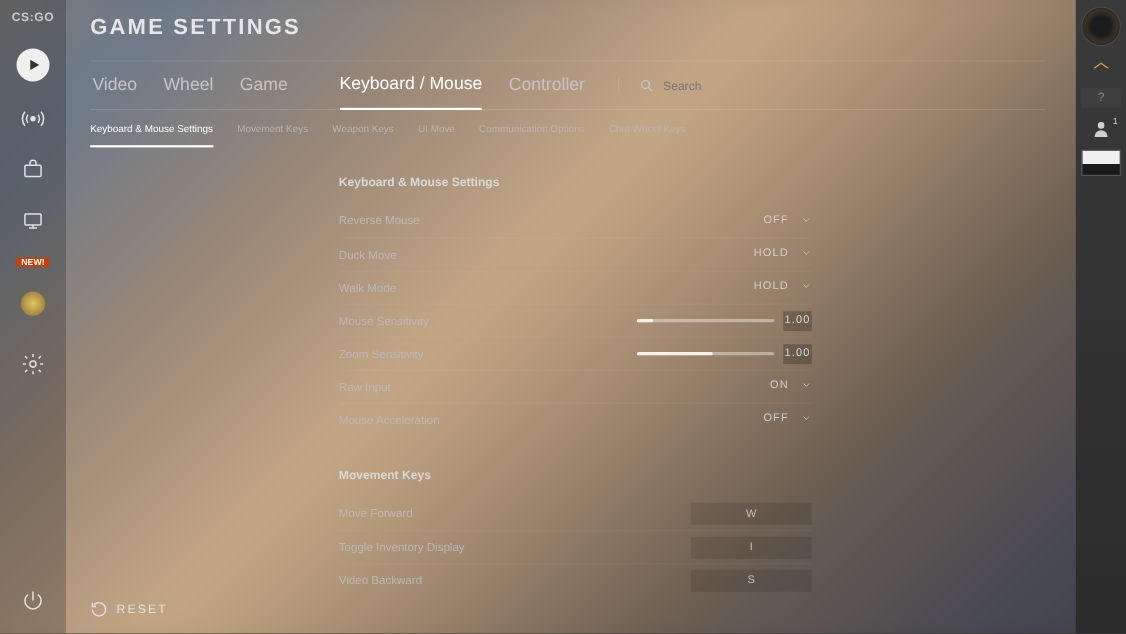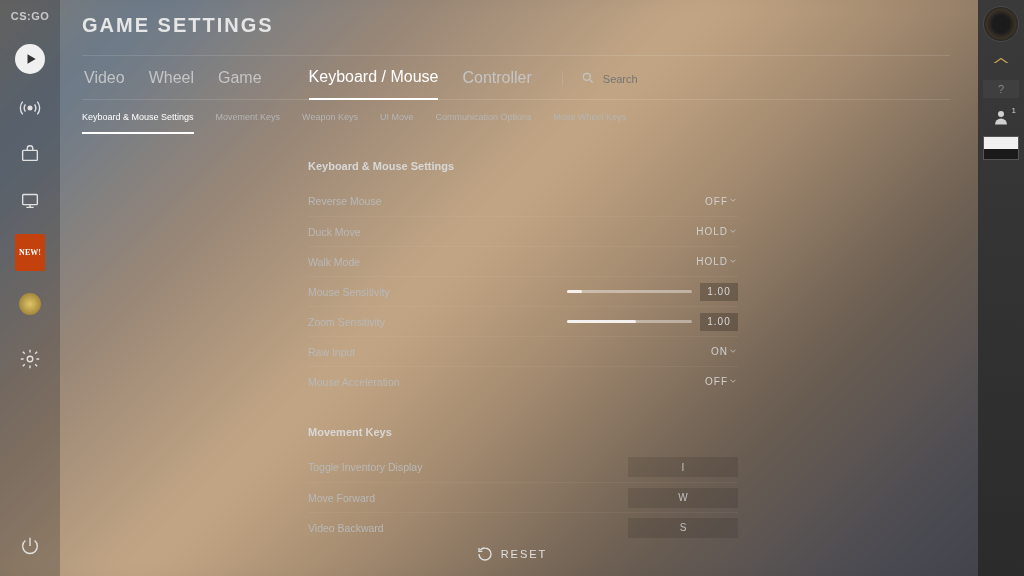--- a/index.html
+++ b/index.html
@@ -5,49 +5,49 @@
 * { margin: 0; padding: 0; box-sizing: border-box; font-family: Arial, sans-serif; }
 body { width: 1024px; height: 576px; overflow: hidden; position: relative; background: #333; }
 .bg { position: absolute; inset: 0; background: linear-gradient(135deg, #8b7d6b 0%, #6b7a8a 15%, #9a8776 30%, #c4a785 45%, #a88e72 55%, #6d5f52 70%, #4a4a52 85%, #3a3a42 100%); filter: blur(20px); transform: scale(1.15); }
 .app { position: relative; width: 100%; height: 100%; display: flex; }
 .leftbar { width: 60px; background: rgba(20,20,22,0.25); display: flex; flex-direction: column; align-items: center; padding-top: 10px; gap: 22px; position: relative; }
 .logo { color: #c9c9c9; font-size: 11px; font-weight: bold; letter-spacing: 0.5px; white-space: nowrap; }
 .nav-icon { width: 24px; height: 24px; color: #e1e1e1; cursor: pointer; display: flex; align-items: center; justify-content: center; }
 .nav-icon svg { width: 22px; height: 22px; stroke: currentColor; fill: none; stroke-width: 1.5; }
 .play-btn { width: 30px; height: 30px; border-radius: 50%; background: #f0f0f0; display: flex; align-items: center; justify-content: center; cursor: pointer; }
 .play-btn svg { width: 14px; height: 14px; fill: #333; margin-left: 2px; }
-.new-badge { background: #c2410c; color: #fff; font-size: 8px; font-weight: bold; padding: 14px 4px; border-radius: 2px; font-family: Liberation Serif, serif; }
+.new-badge { background: #c2410c; color: #fff; font-size: 8px; font-weight: bold; padding: 0 4px; border-radius: 2px; }
 .medal { width: 22px; height: 22px; border-radius: 50%; background: radial-gradient(circle, #e0c468 0%, #8a6e2a 100%); }
 .gear { margin-top: 10px; }
 .power { position: absolute; bottom: 18px; }
 .content { flex: 1; display: flex; flex-direction: column; padding: 14px 28px 0 22px; color: #e6e6e6; }
 .title { font-size: 20px; font-weight: 600; letter-spacing: 2px; color: #e6e6e6; margin-bottom: 18px; }
 .tabs-row { display: flex; align-items: center; gap: 24px; border-top: 1px solid rgba(255,255,255,0.12); border-bottom: 1px solid rgba(255,255,255,0.12); padding: 0 2px; }
 .tab { font-size: 16px; color: #c5c5c5; padding: 12px 0; cursor: pointer; }
 .tab.active { color: #fff; border-bottom: 2px solid #fff; margin-bottom: -1px; margin-left: 23px; }
 .search-wrap { display: flex; align-items: flex-end; gap: 8px; border-left: 1px solid rgba(255,255,255,0.12); padding-left: 18px; margin-left: 6px; }
 .search-wrap svg { width: 14px; height: 14px; stroke: #c5c5c5; fill: none; stroke-width: 2; }
 .search-input { background: none; border: none; color: #c5c5c5; font-size: 11px; outline: none; width: 70px; }
 .subtabs { display: flex; gap: 22px; padding: 12px 0 0 0; }
 .subtab { font-size: 9px; color: #b5b5b5; padding-bottom: 10px; cursor: pointer; }
 .subtab.active { color: #fff; border-bottom: 2px solid #fff; }
 .panel { flex: 1; overflow: hidden; padding: 16px 0 0 226px; }
 .section-header { font-size: 11px; font-weight: bold; color: #d8d8d8; margin-bottom: 14px; margin-top: 10px; }
 .row { display: flex; align-items: center; justify-content: space-between; height: 30px; border-top: 1px solid rgba(255,255,255,0.05); width: 430px; }
 .row:first-of-type { border-top: none; }
 .row-label { font-size: 10.5px; color: #b8b8b8; }
-.row-val { display: flex; align-items: center; gap: 0; font-size: 10px; color: #d0d0d0; letter-spacing: 1px; }
+.row-val { display: flex; align-items: flex-start; gap: 11px; font-size: 10px; color: #d0d0d0; letter-spacing: 1px; }
 .chev { display: inline-block; }
 .chev svg { width: 10px; height: 10px; stroke: #c5c5c5; fill: none; stroke-width: 2; }
 .slider-row { display: flex; align-items: center; gap: 8px; }
 .slider { width: 125px; height: 3px; background: rgba(255,255,255,0.4); position: relative; border-radius: 2px; }
 .slider-fill { position: absolute; left: 0; top: 0; bottom: 0; background: rgba(255,255,255,0.8); border-radius: 2px; }
-.slider-box { width: 38px; height: 18px; background: rgba(0,0,0,0.22); font-size: 10px; color: #d8d8d8; display: flex; align-items: center; justify-content: center; }
+.slider-box { width: 26px; height: 18px; background: rgba(0,0,0,0.22); font-size: 10px; color: #d8d8d8; display: flex; align-items: center; justify-content: center; }
 .keybind { width: 110px; height: 20px; background: rgba(0,0,0,0.1); display: flex; align-items: center; justify-content: center; font-size: 10px; color: #c0c0c0; }
-.footer { display: flex; justify-content: center; padding: 0 8px 14px 0; }
+.footer { display: flex; justify-content: flex-start; padding: 0 8px 14px 0; }
 .reset { display: flex; align-items: center; gap: 8px; font-size: 11px; letter-spacing: 2px; color: #e0e0e0; cursor: pointer; }
 .reset svg { width: 16px; height: 16px; stroke: #e0e0e0; fill: none; stroke-width: 2; }
 .rightbar { width: 46px; background: linear-gradient(#3a3a3a, #2b2b2b); display: flex; flex-direction: column; align-items: center; gap: 10px; padding-top: 6px; }
 .avatar { width: 36px; height: 36px; border-radius: 50%; background: radial-gradient(circle,#1b1b1b 35%,#3a3228 60%,#1b1b1b 80%); border: 1px solid #4a4a4a; }
 .rchev { color: #c8a050; }
 .rchev svg { width: 18px; height: 12px; fill: #c8a050; }
 .rbtn { width: 36px; height: 18px; background: #3f3f3f; color: #888; font-size: 11px; display: flex; align-items: center; justify-content: center; }
 .ruser { width: 18px; height: 18px; }
 .ruser svg { width: 18px; height: 18px; fill: #d0d0d0; }
 .rthumb { width: 36px; height: 24px; background: linear-gradient(#f0f0f0 55%,#1a1a1a 55%); border: 1px solid #555; }
@@ -114,21 +114,21 @@
         <input class="search-input" placeholder="Search" style="">
       </div>
     </div>
 
     <div class="subtabs">
       <div class="subtab active">Keyboard &amp; Mouse Settings</div>
       <div class="subtab">Movement Keys</div>
       <div class="subtab">Weapon Keys</div>
       <div class="subtab">UI Move</div>
       <div class="subtab">Communication Options</div>
-      <div class="subtab">Move Wheel Keys</div>
+      <div class="subtab">Chat Wheel Keys</div>
     </div>
 
     <div class="panel">
       <div class="section-header">Keyboard &amp; Mouse Settings</div>
       <div id="section1-rows">
           <div class="row">
             <div class="row-label">Reverse Mouse</div>
             <div class="row-val">
               <span>OFF</span>
               <span class="chev"><svg viewBox="0 0 24 24">
@@ -188,26 +188,26 @@
               <span class="chev"><svg viewBox="0 0 24 24">
                   <path d="M6 9l6 6 6-6"></path>
                 </svg></span>
             </div>
           </div>
         </div>
       <div class="sep1"></div>
       <div class="section-header">Movement Keys</div>
       <div id="section2-rows">
           <div class="row">
+            <div class="row-label">Move Forward</div>
+            <div class="keybind">W</div>
+          </div>
+          <div class="row">
             <div class="row-label">Toggle Inventory Display</div>
             <div class="keybind">I</div>
-          </div>
-          <div class="row">
-            <div class="row-label">Move Forward</div>
-            <div class="keybind">W</div>
           </div>
           <div class="row">
             <div class="row-label">Video Backward</div>
             <div class="keybind">S</div>
           </div>
         </div>
     </div>
 
     <div class="footer">
       <div class="reset">

